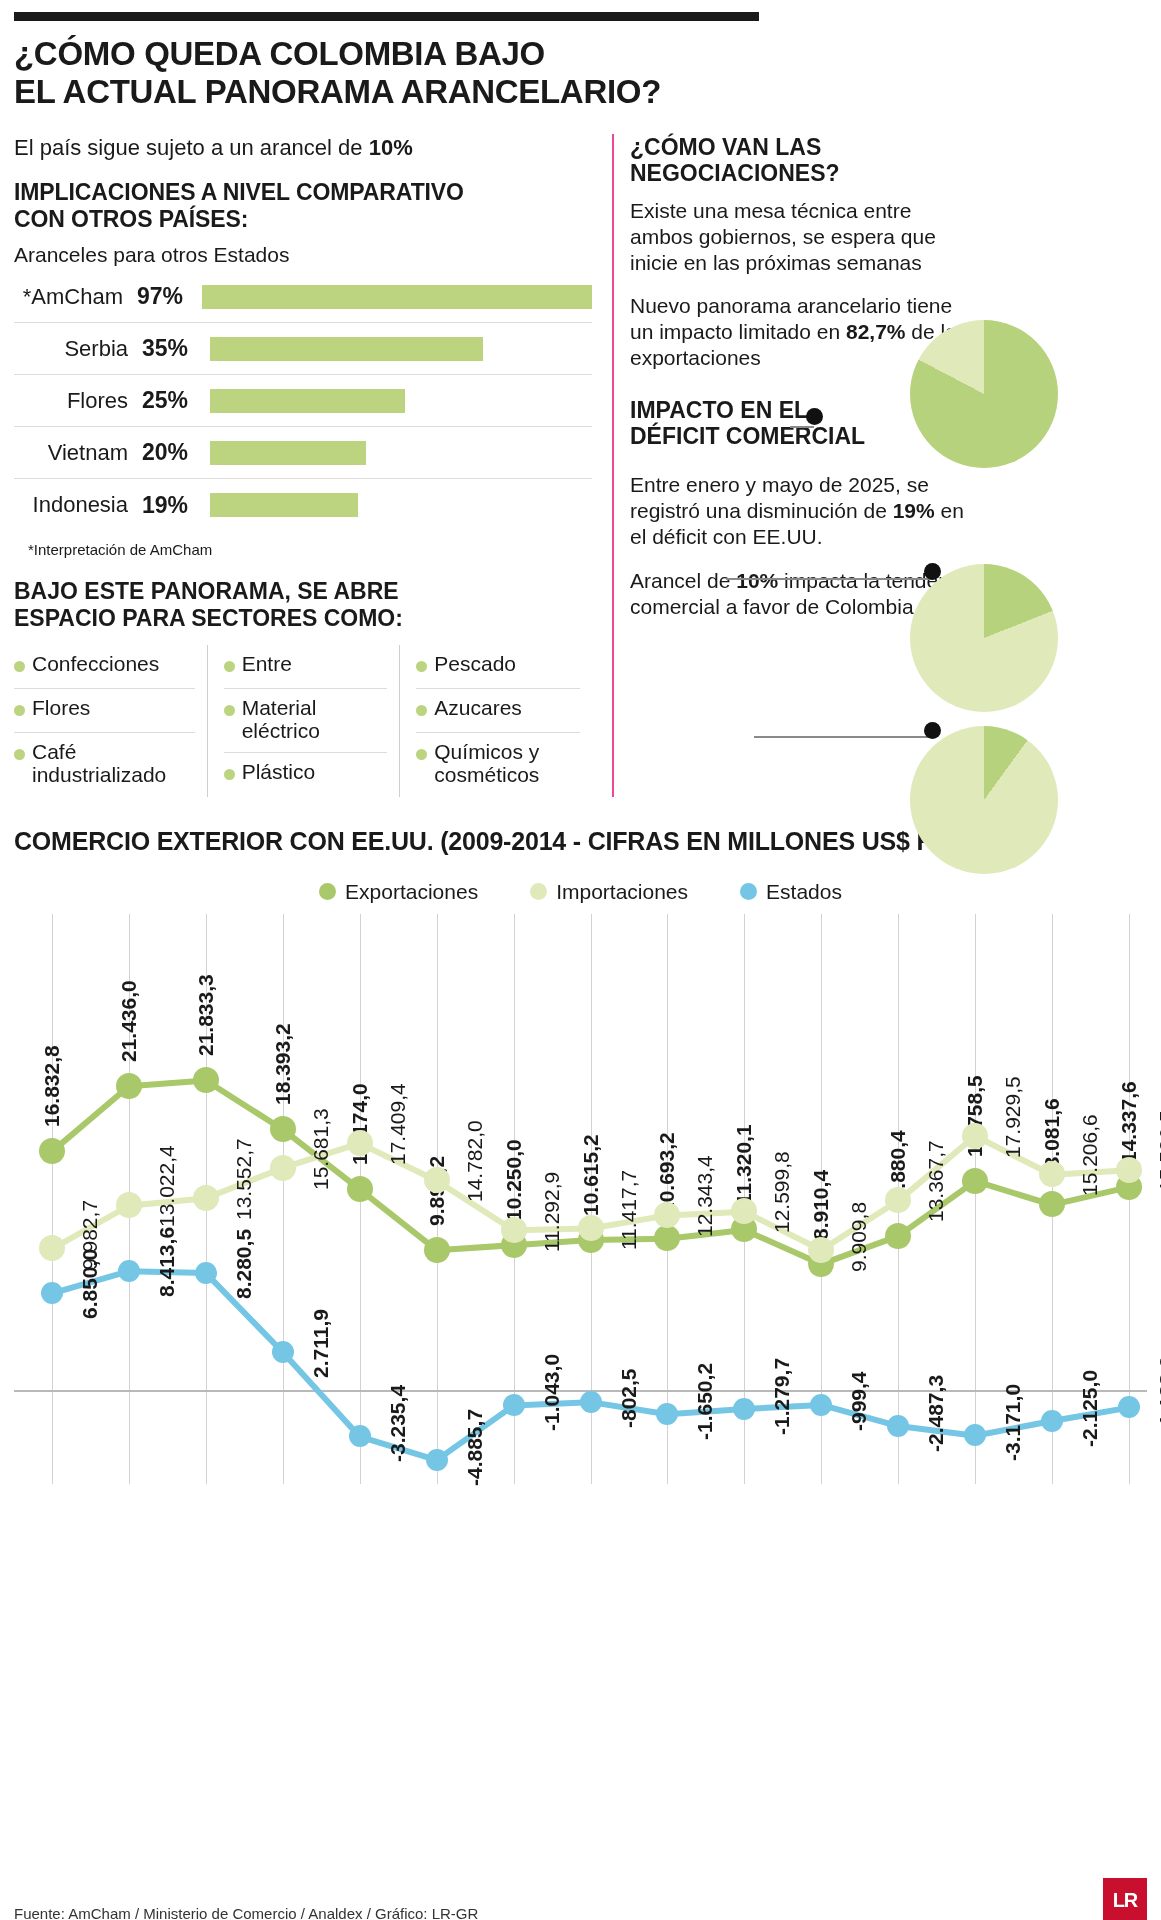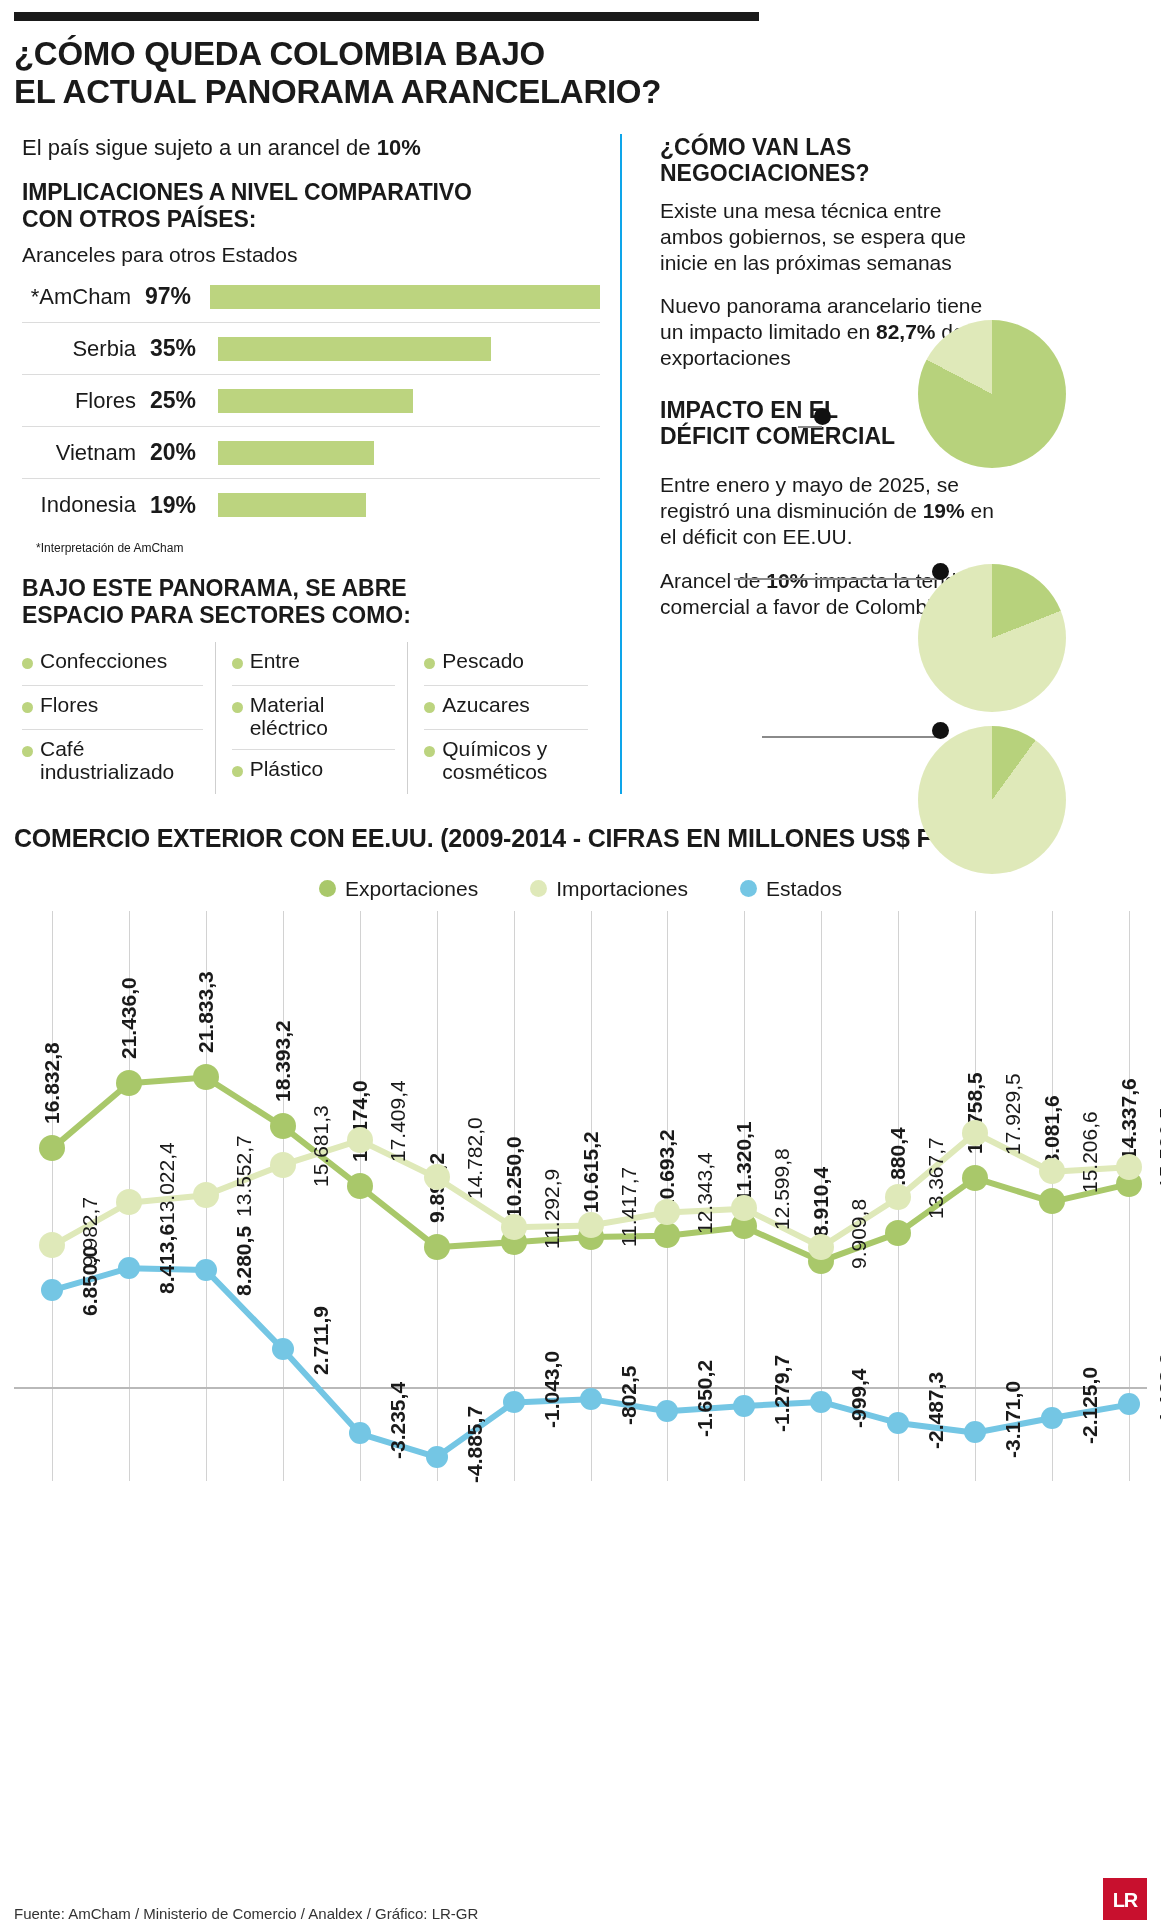--- a/index.html
+++ b/index.html
@@ -14,22 +14,22 @@
   
   .top-rule { width:745px; height:9px; background:#1a1a1a; margin:12px 0 0 0; }
   .title {
     font-weight:bold; font-size:33px; line-height:1.16;
     letter-spacing:-0.3px; margin-top:14px; text-transform:uppercase;
     font-stretch:condensed;
   }
 
   
   .body-grid { display:flex; margin-top:22px; }
-  .col-left  { width:598px; padding-right:20px;margin-left:8px; }
-  .col-right { width:535px; padding-left:38px; border-left:2px solid #0ea5e9; position:relative; }
+  .col-left  { width:598px; padding-right:20px; }
+  .col-right { width:535px; padding-left:16px; border-left:2px solid #ec4899; position:relative; }
 
   .lead { font-size:22px; line-height:1.25; margin-bottom:18px; }
   .lead b { font-weight:bold; }
 
   .sec-head {
     font-weight:bold; font-size:23px; line-height:1.18;
     text-transform:uppercase; margin-bottom:10px; letter-spacing:-0.1px;
   }
   .sub-label { font-size:21px; margin-bottom:4px; color:#1a1a1a; }
 
@@ -38,21 +38,21 @@
   .bar-row {
     display:flex; align-items:center; height:52px;
     border-bottom:1px solid #dcdcdc;
   }
   .bar-row:last-child { border-bottom:none; }
   .bar-country { width:128px; text-align:right; font-size:22px; padding-right:14px; }
   .bar-pct { width:68px; font-size:23px; font-weight:bold; }
   .bar-track { flex:1; height:24px; position:relative; }
   .bar-fill { height:24px; background:#bcd47f; }
 
-  .note { font-size:12px; margin:10px 0 20px 14px; }
+  .note { font-size:15px; margin:10px 0 20px 14px; }
 
   
   .sectors-head {
     font-weight:bold; font-size:23px; line-height:1.18;
     text-transform:uppercase; margin-bottom:12px;
   }
   .sectors { display:flex; }
   .sec-col { width:33.33%; padding-right:12px; }
   .sec-col + .sec-col { border-left:1px solid #cfcfcf; padding-left:16px; }
   .sec-item {

